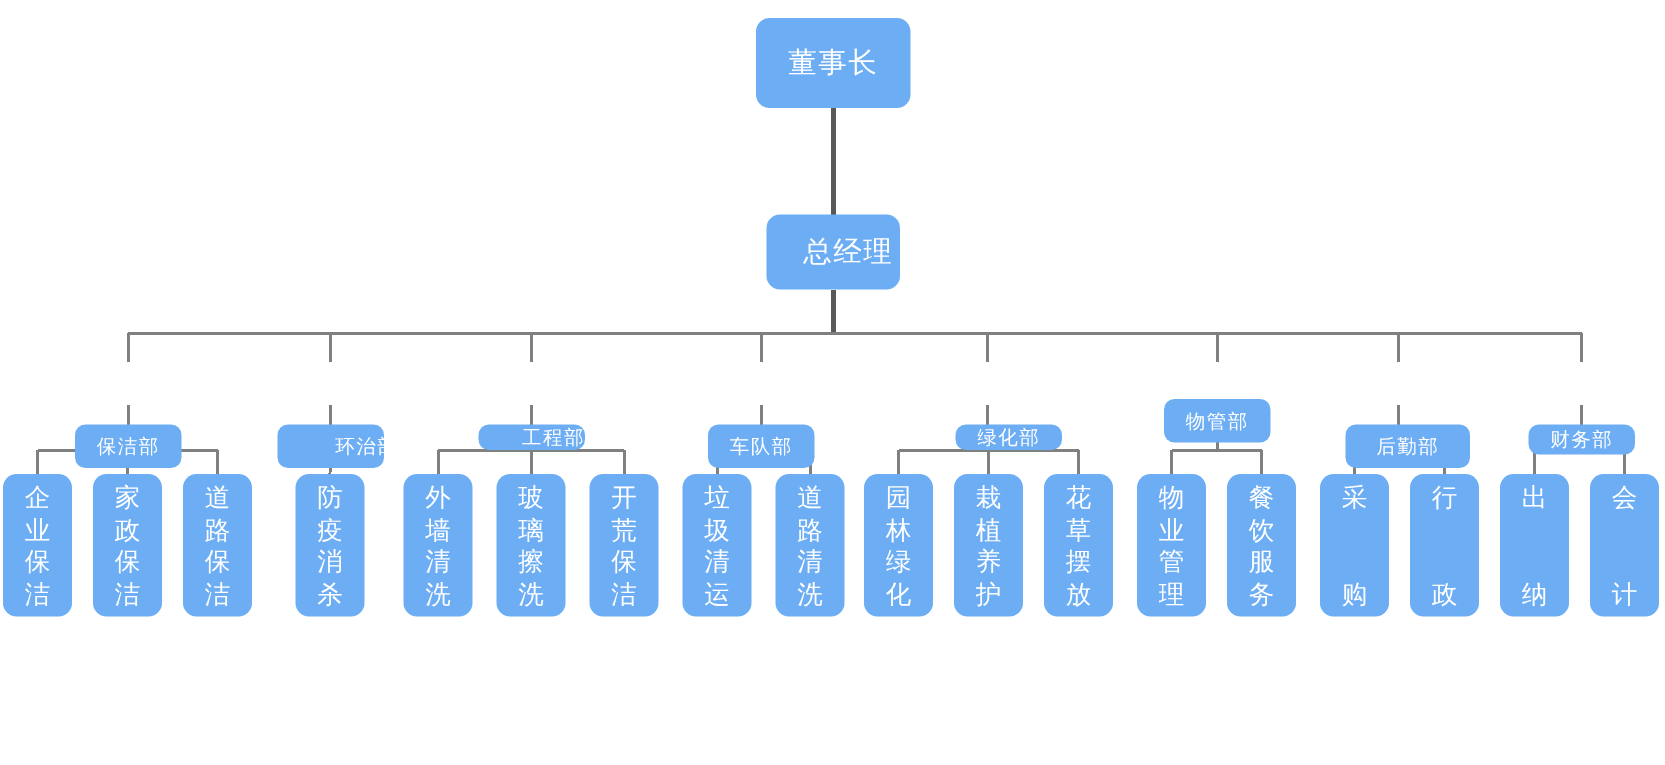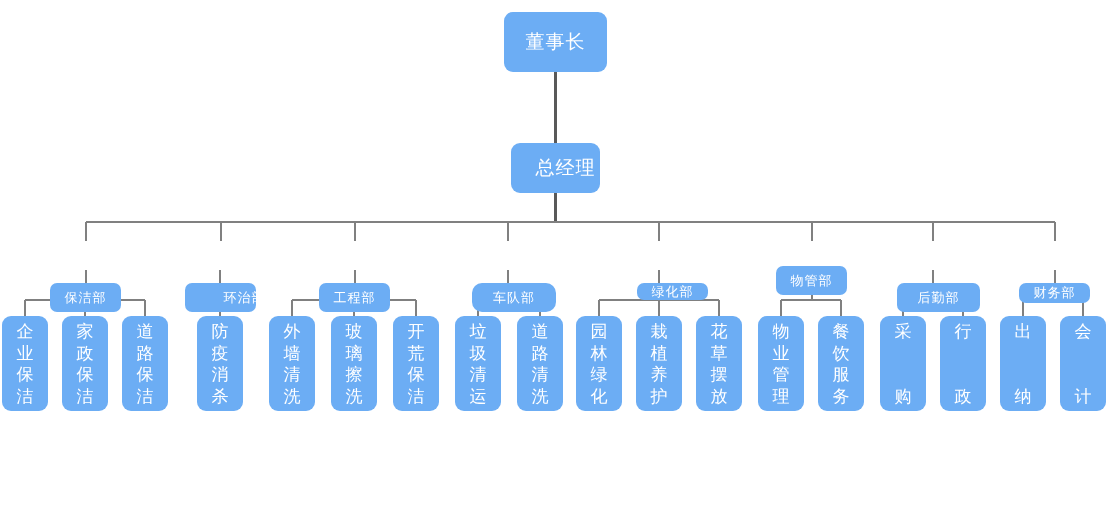--- a/index.html
+++ b/index.html
@@ -135,42 +135,42 @@
       </div>
       <div class="node dept" style="left: 185px; top: 241px; width: 71px; height: 29px; padding-left: 48px;">
         <span>环治部</span>
       </div>
       <div class="node leaf" style="left: 197px; top: 316px; width: 46px; height: 95px;">
         <span class="leaf-char">防</span>
         <span class="leaf-char">疫</span>
         <span class="leaf-char">消</span>
         <span class="leaf-char">杀</span>
       </div>
-      <div class="node dept" style="left: 319px; top: 241px; width: 71px; height: 29px;">
+      <div class="node dept" style="left: 319px; top: 241px; width: 71px; height: 17px; justify-content: flex-end;">
         <span>工程部</span>
       </div>
       <div class="node leaf" style="left: 269px; top: 316px; width: 46px; height: 95px;">
         <span class="leaf-char">外</span>
         <span class="leaf-char">墙</span>
         <span class="leaf-char">清</span>
         <span class="leaf-char">洗</span>
       </div>
       <div class="node leaf" style="left: 331px; top: 316px; width: 46px; height: 95px;">
         <span class="leaf-char">玻</span>
         <span class="leaf-char">璃</span>
         <span class="leaf-char">擦</span>
         <span class="leaf-char">洗</span>
       </div>
       <div class="node leaf" style="left: 393px; top: 316px; width: 46px; height: 95px;">
         <span class="leaf-char">开</span>
         <span class="leaf-char">荒</span>
         <span class="leaf-char">保</span>
         <span class="leaf-char">洁</span>
       </div>
-      <div class="node dept" style="left: 472px; top: 241px; width: 84px; height: 29px; border-radius: 10px;">
+      <div class="node dept" style="left: 472px; top: 241px; width: 71px; height: 29px;">
         <span>车队部</span>
       </div>
       <div class="node leaf" style="left: 455px; top: 316px; width: 46px; height: 95px;">
         <span class="leaf-char">垃</span>
         <span class="leaf-char">圾</span>
         <span class="leaf-char">清</span>
         <span class="leaf-char">运</span>
       </div>
       <div class="node leaf" style="left: 517px; top: 316px; width: 46px; height: 95px;">
         <span class="leaf-char">道</span>

